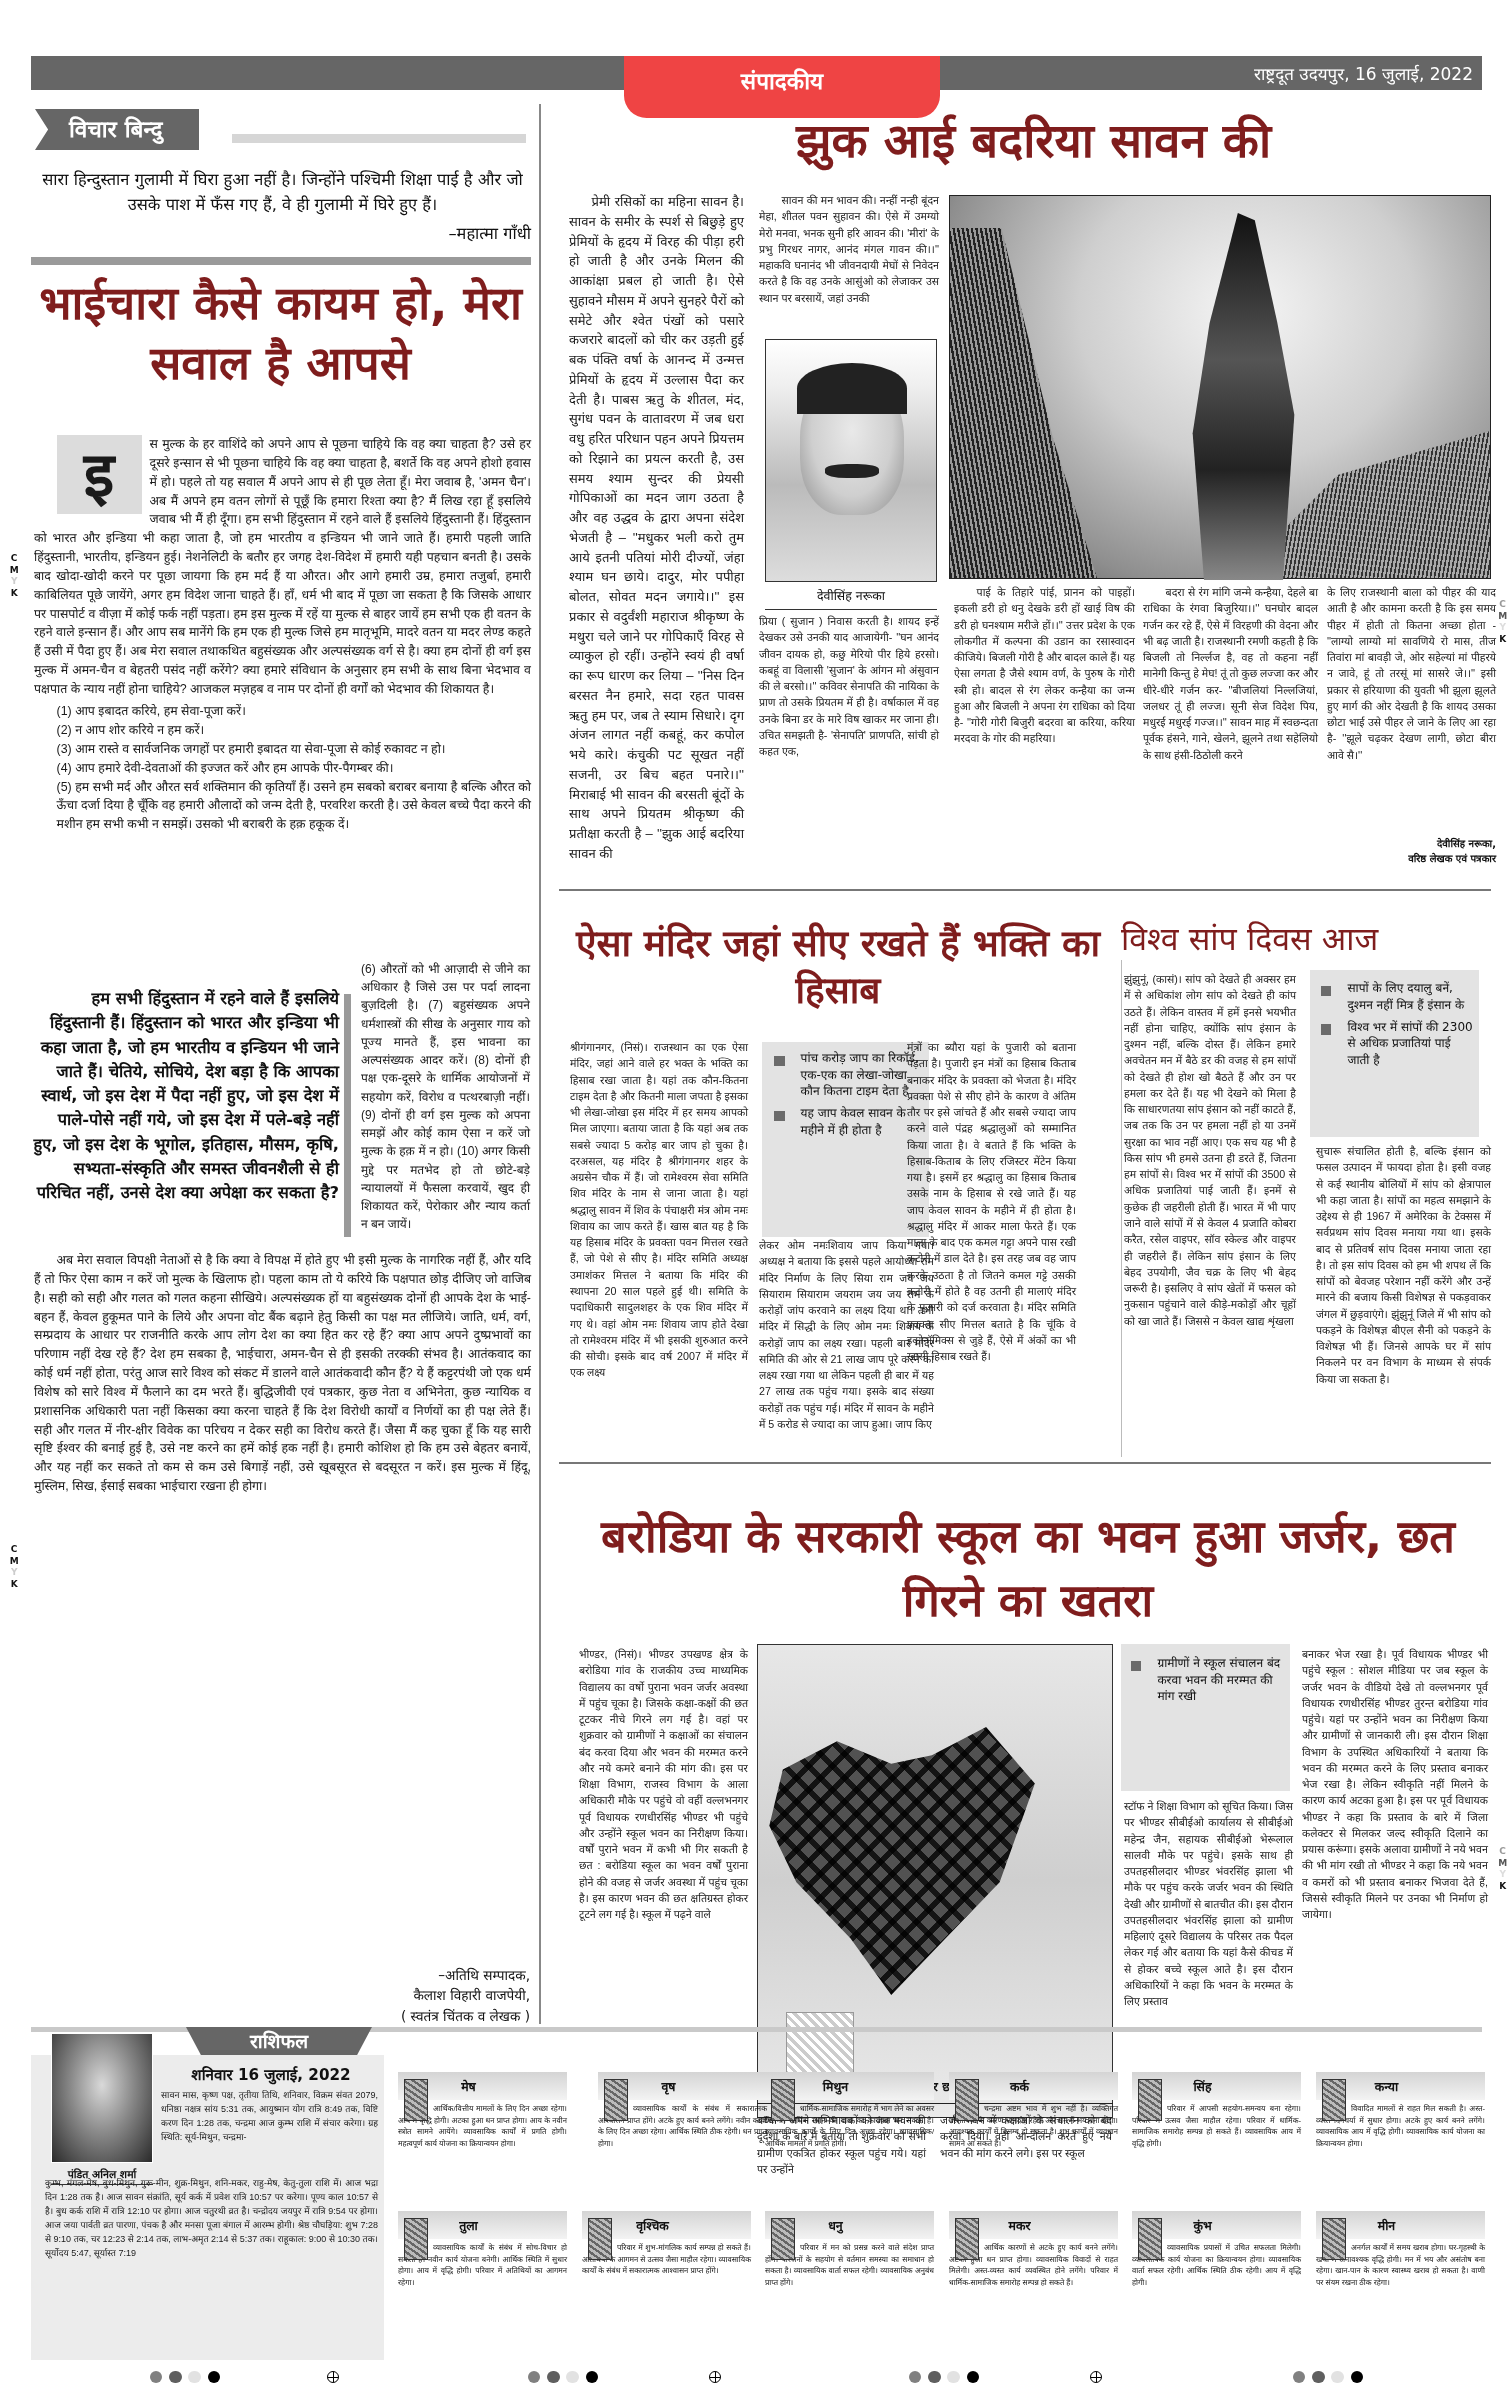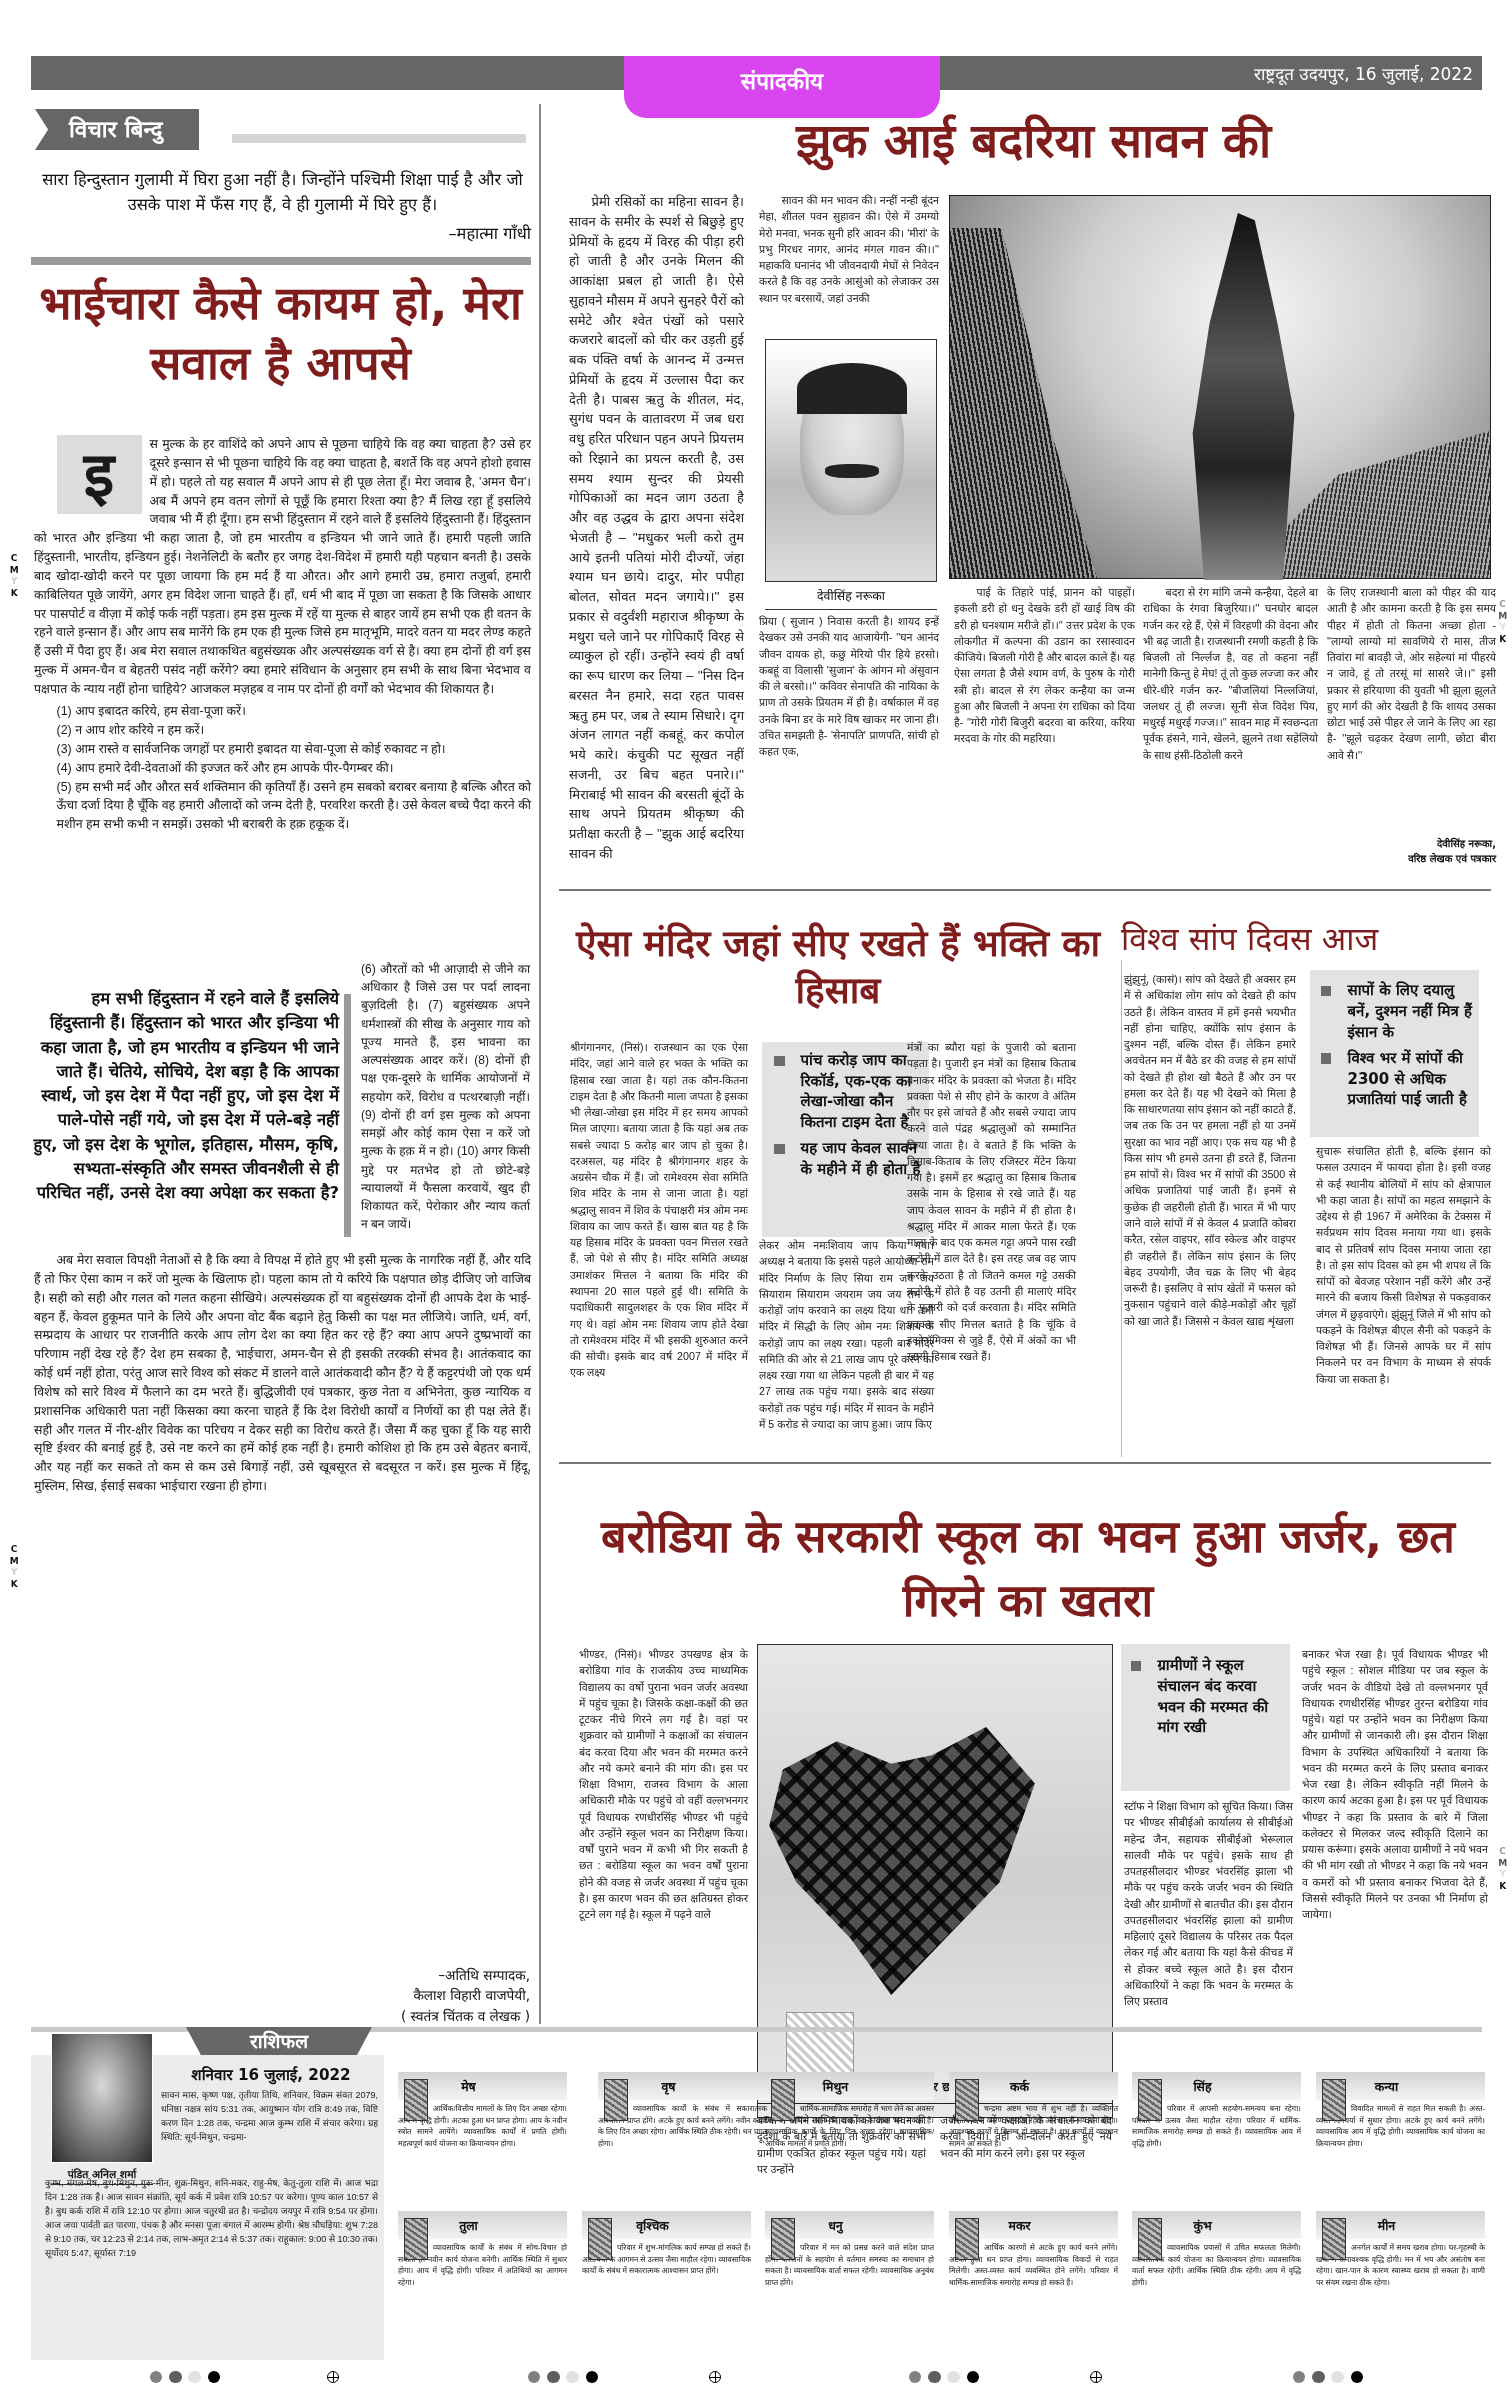--- a/index.html
+++ b/index.html
@@ -3,21 +3,21 @@
 <meta charset="utf-8">
 <style>
 *{box-sizing:border-box;margin:0;padding:0}
 html,body{width:1512px;height:2401px;background:#fff;overflow:hidden}
 body{font-family:"DejaVu Sans","Liberation Sans",sans-serif;color:#111;position:relative}
 .abs{position:absolute}
 .txt{font-family:"Liberation Sans","DejaVu Sans",sans-serif;text-align:justify;line-height:1.52;color:#1a1a1a}
 .hl{font-family:"DejaVu Sans",sans-serif;font-weight:bold;color:#7f1d1d;text-align:center;line-height:1.2}
 
 #masthead{left:31px;top:56px;width:1451px;height:34px;background:#666;color:#fff}
-#masthead .sec{position:absolute;left:593px;top:0;width:316px;height:62px;background:#d946ef;border-radius:0 0 22.6px 22.6px;text-align:center;font-size:22.6px;line-height:51px;font-weight:bold}
+#masthead .sec{position:absolute;left:593px;top:0;width:316px;height:62px;background:#ef4444;border-radius:0 0 22.6px 22.6px;text-align:center;font-size:22.6px;line-height:51px;font-weight:bold}
 #masthead .date{position:absolute;right:9px;top:5.6px;font-size:17px}
 
 #vichar-tag{left:35px;top:109px;width:164px;height:41px;background:#666;color:#fff;font-size:22.6px;font-weight:bold;padding-left:34px;line-height:41px;clip-path:polygon(0 0,100% 0,100% 100%,0 100%,8% 50%)}
 #vichar-rule{left:232px;top:134px;width:294px;height:9px;background:#d6d6d6}
 #quote{left:34px;top:167px;width:497px;font-size:16.4px;line-height:1.55;text-align:center}
 #quote-author{left:339px;top:221px;width:192px;text-align:right;font-size:16.4px}
 #left-rule{left:31px;top:257px;width:500px;height:8px;background:#9a9a9a}
 #editorial-title{left:28px;top:274px;width:505px;font-size:46px;line-height:1.3}
 #ed-body1{left:34px;top:435px;width:497px;font-size:12.4px}
 #ed-body1::first-line{}
@@ -44,21 +44,21 @@
 #rain-photo .fig{position:absolute;left:237px;top:17px;width:113px;height:367px;background:linear-gradient(180deg,#111 0%,#555 40%,#222 70%,#888 100%);clip-path:polygon(45% 0,60% 2%,80% 30%,95% 55%,85% 100%,15% 100%,5% 60%,20% 30%)}
 #feat-c3{left:954px;top:584px;width:181px;font-size:10.7px}
 #feat-c4{left:1143px;top:584px;width:175px;font-size:10.7px}
 #feat-c5{left:1327px;top:584px;width:169px;font-size:10.7px}
 #feat-sign{left:1327px;top:779px;width:169px;text-align:right;font-size:10px;line-height:1.5;font-weight:bold}
 #mid-rule{left:559px;top:889px;width:932px;height:1.7px;background:#777}
 
 #temple-title{left:570px;top:920px;width:536px;font-size:37px;line-height:1.28}
 #temple-c1{left:570px;top:1039px;width:178px;font-size:10.7px}
 #temple-box{left:762px;top:1042px;width:167px;height:195px;background:#e3e3e3;padding:8px 5.6px}
-.bullet{position:relative;padding-left:33px;font-size:15px;font-weight:bold;line-height:1.38;margin-bottom:5.6px}
+.bullet{position:relative;padding-left:33px;font-size:12px;font-weight:normal;line-height:1.38;margin-bottom:5.6px}
 .bullet .sq{position:absolute;left:6.8px;top:5.6px;width:10.2px;height:10.2px;background:#6b6b6b}
 #temple-c2{left:759px;top:1237px;width:175px;font-size:10.7px}
 #temple-c3{left:907px;top:1039px;width:169px;font-size:10.7px}
 #snake-title{left:1121px;top:920px;width:373px;font-size:32px;text-align:left;font-weight:normal;font-family:"DejaVu Sans",sans-serif}
 #snake-c1{left:1124px;top:971px;width:172px;font-size:10.7px}
 #snake-box{left:1310px;top:970px;width:169px;height:167px;background:#e3e3e3;padding:10.2px 4.5px}
 #snake-c2{left:1316px;top:1143px;width:175px;font-size:10.7px}
 #vsep1{left:1121px;top:960px;width:1.1px;height:497px;background:#bbb}
 #low-rule{left:559px;top:1462px;width:932px;height:1.7px;background:#777}
 

